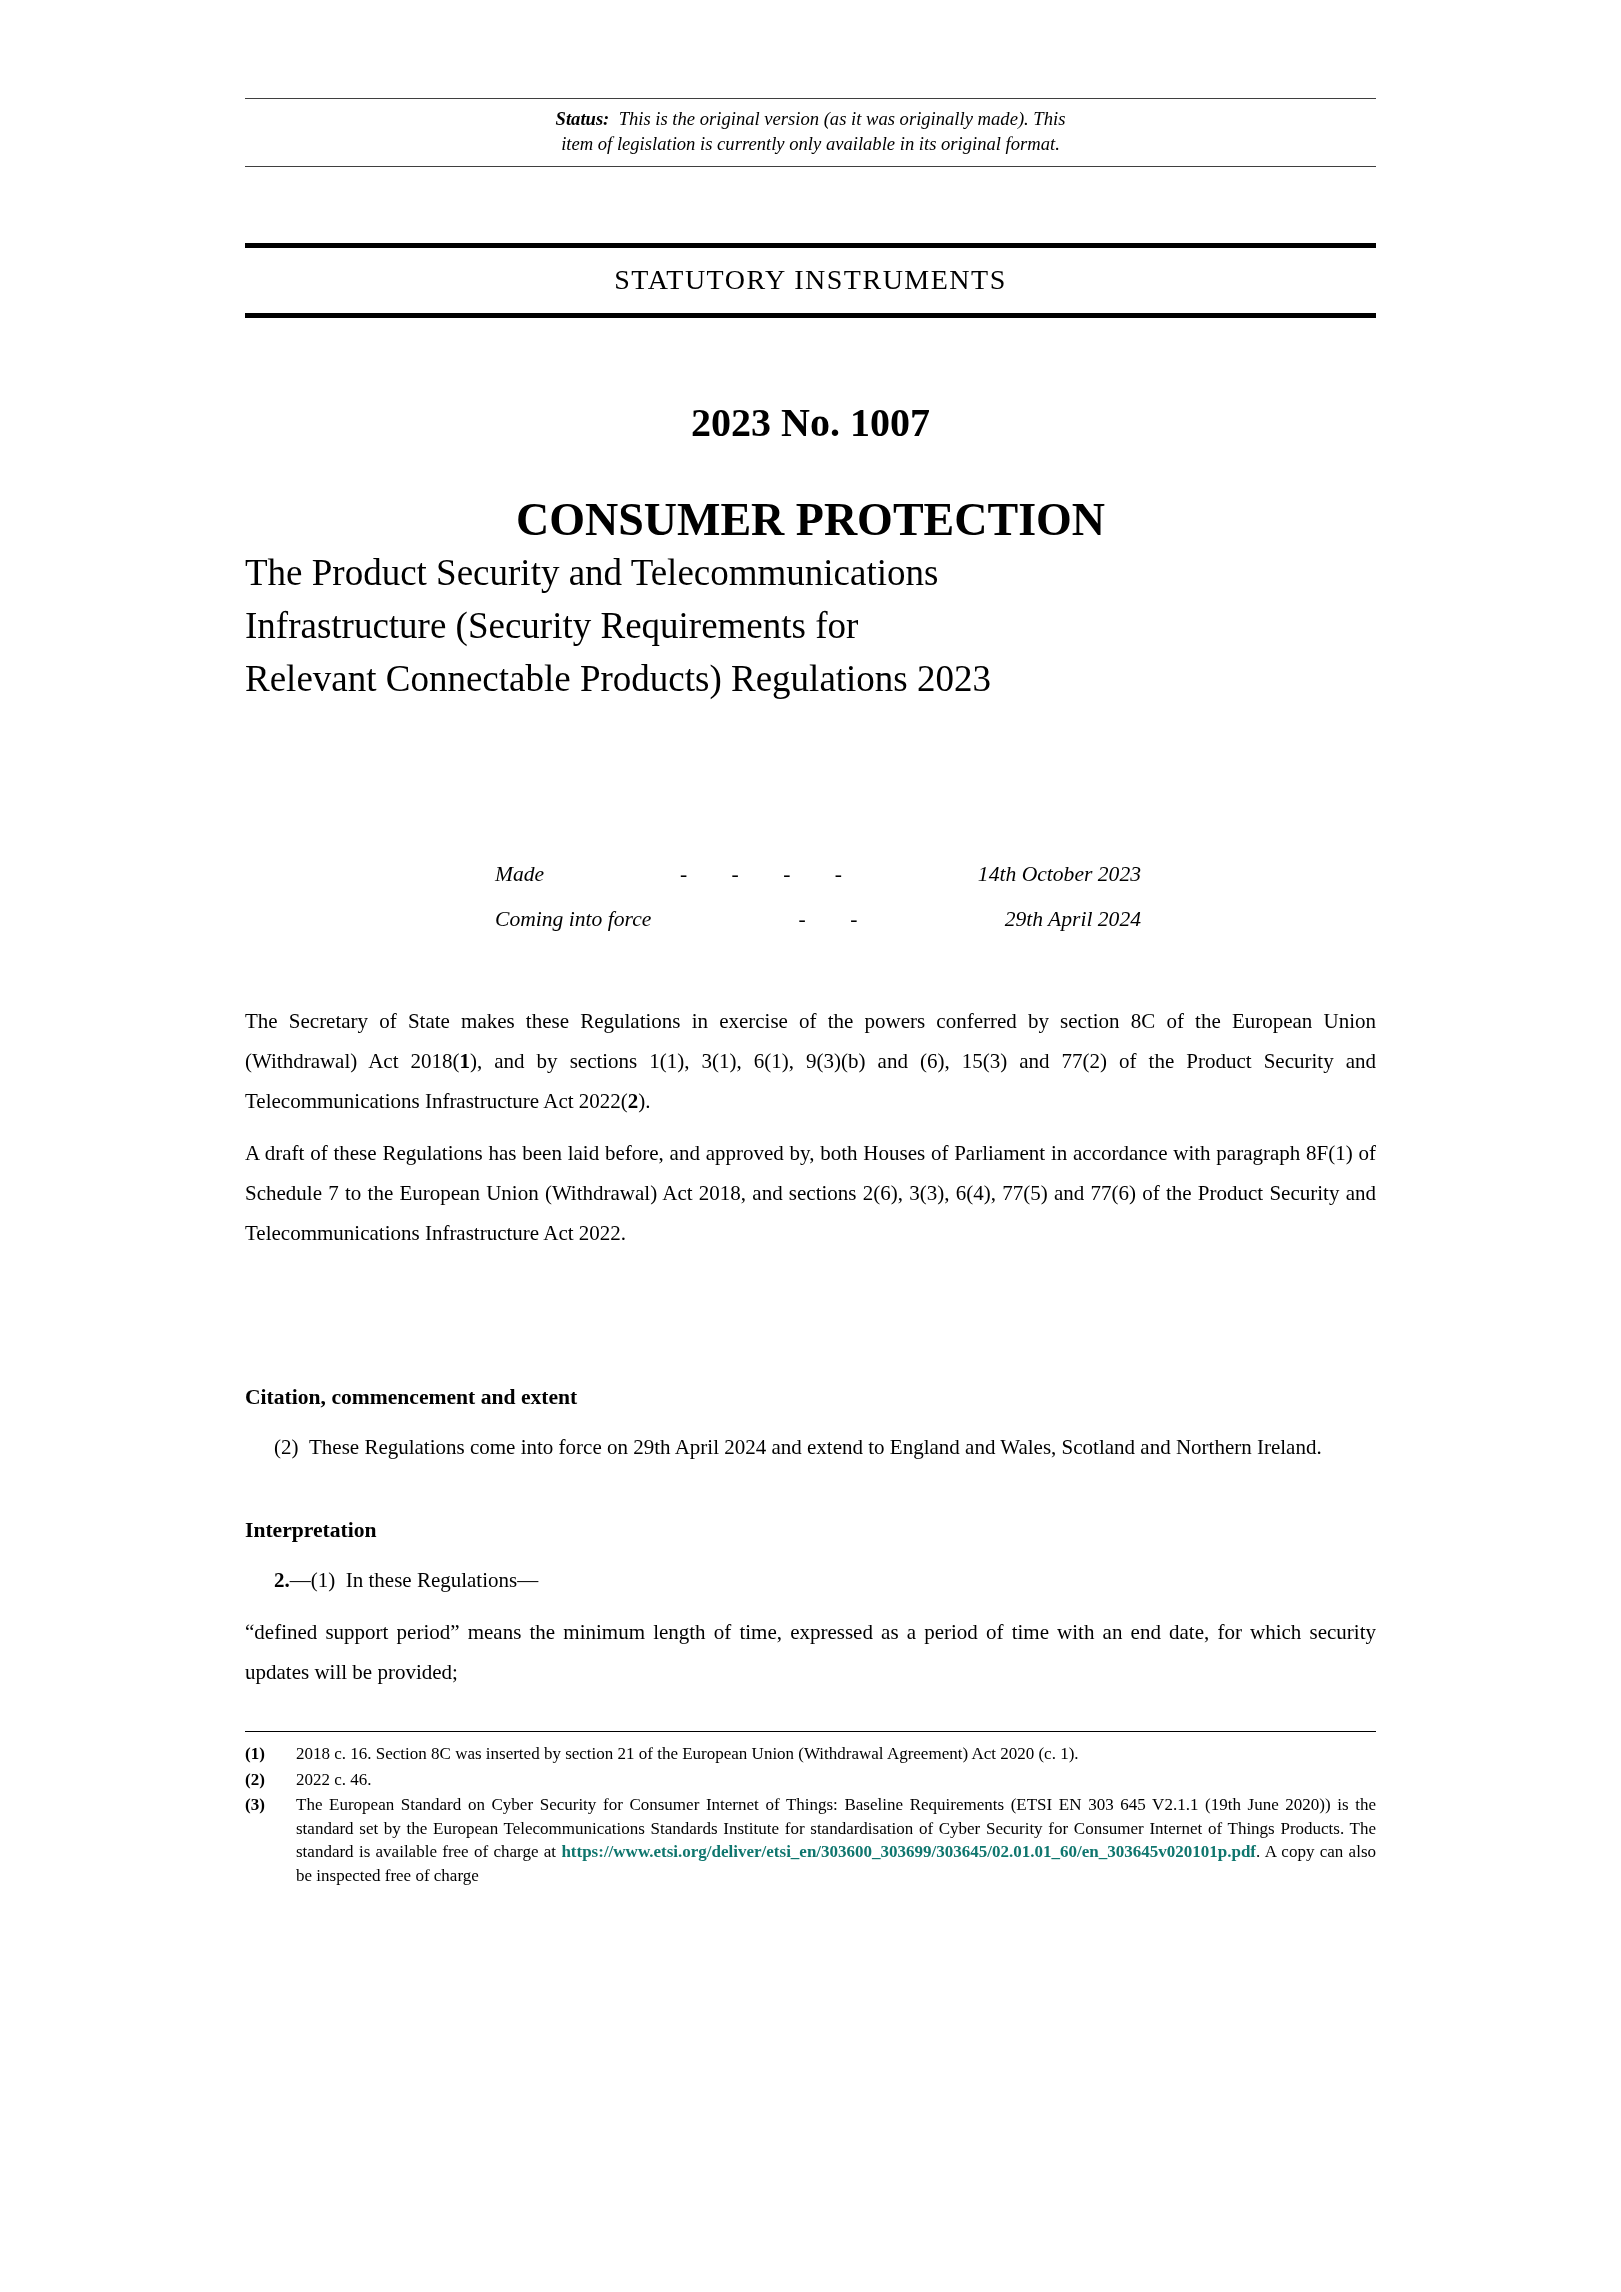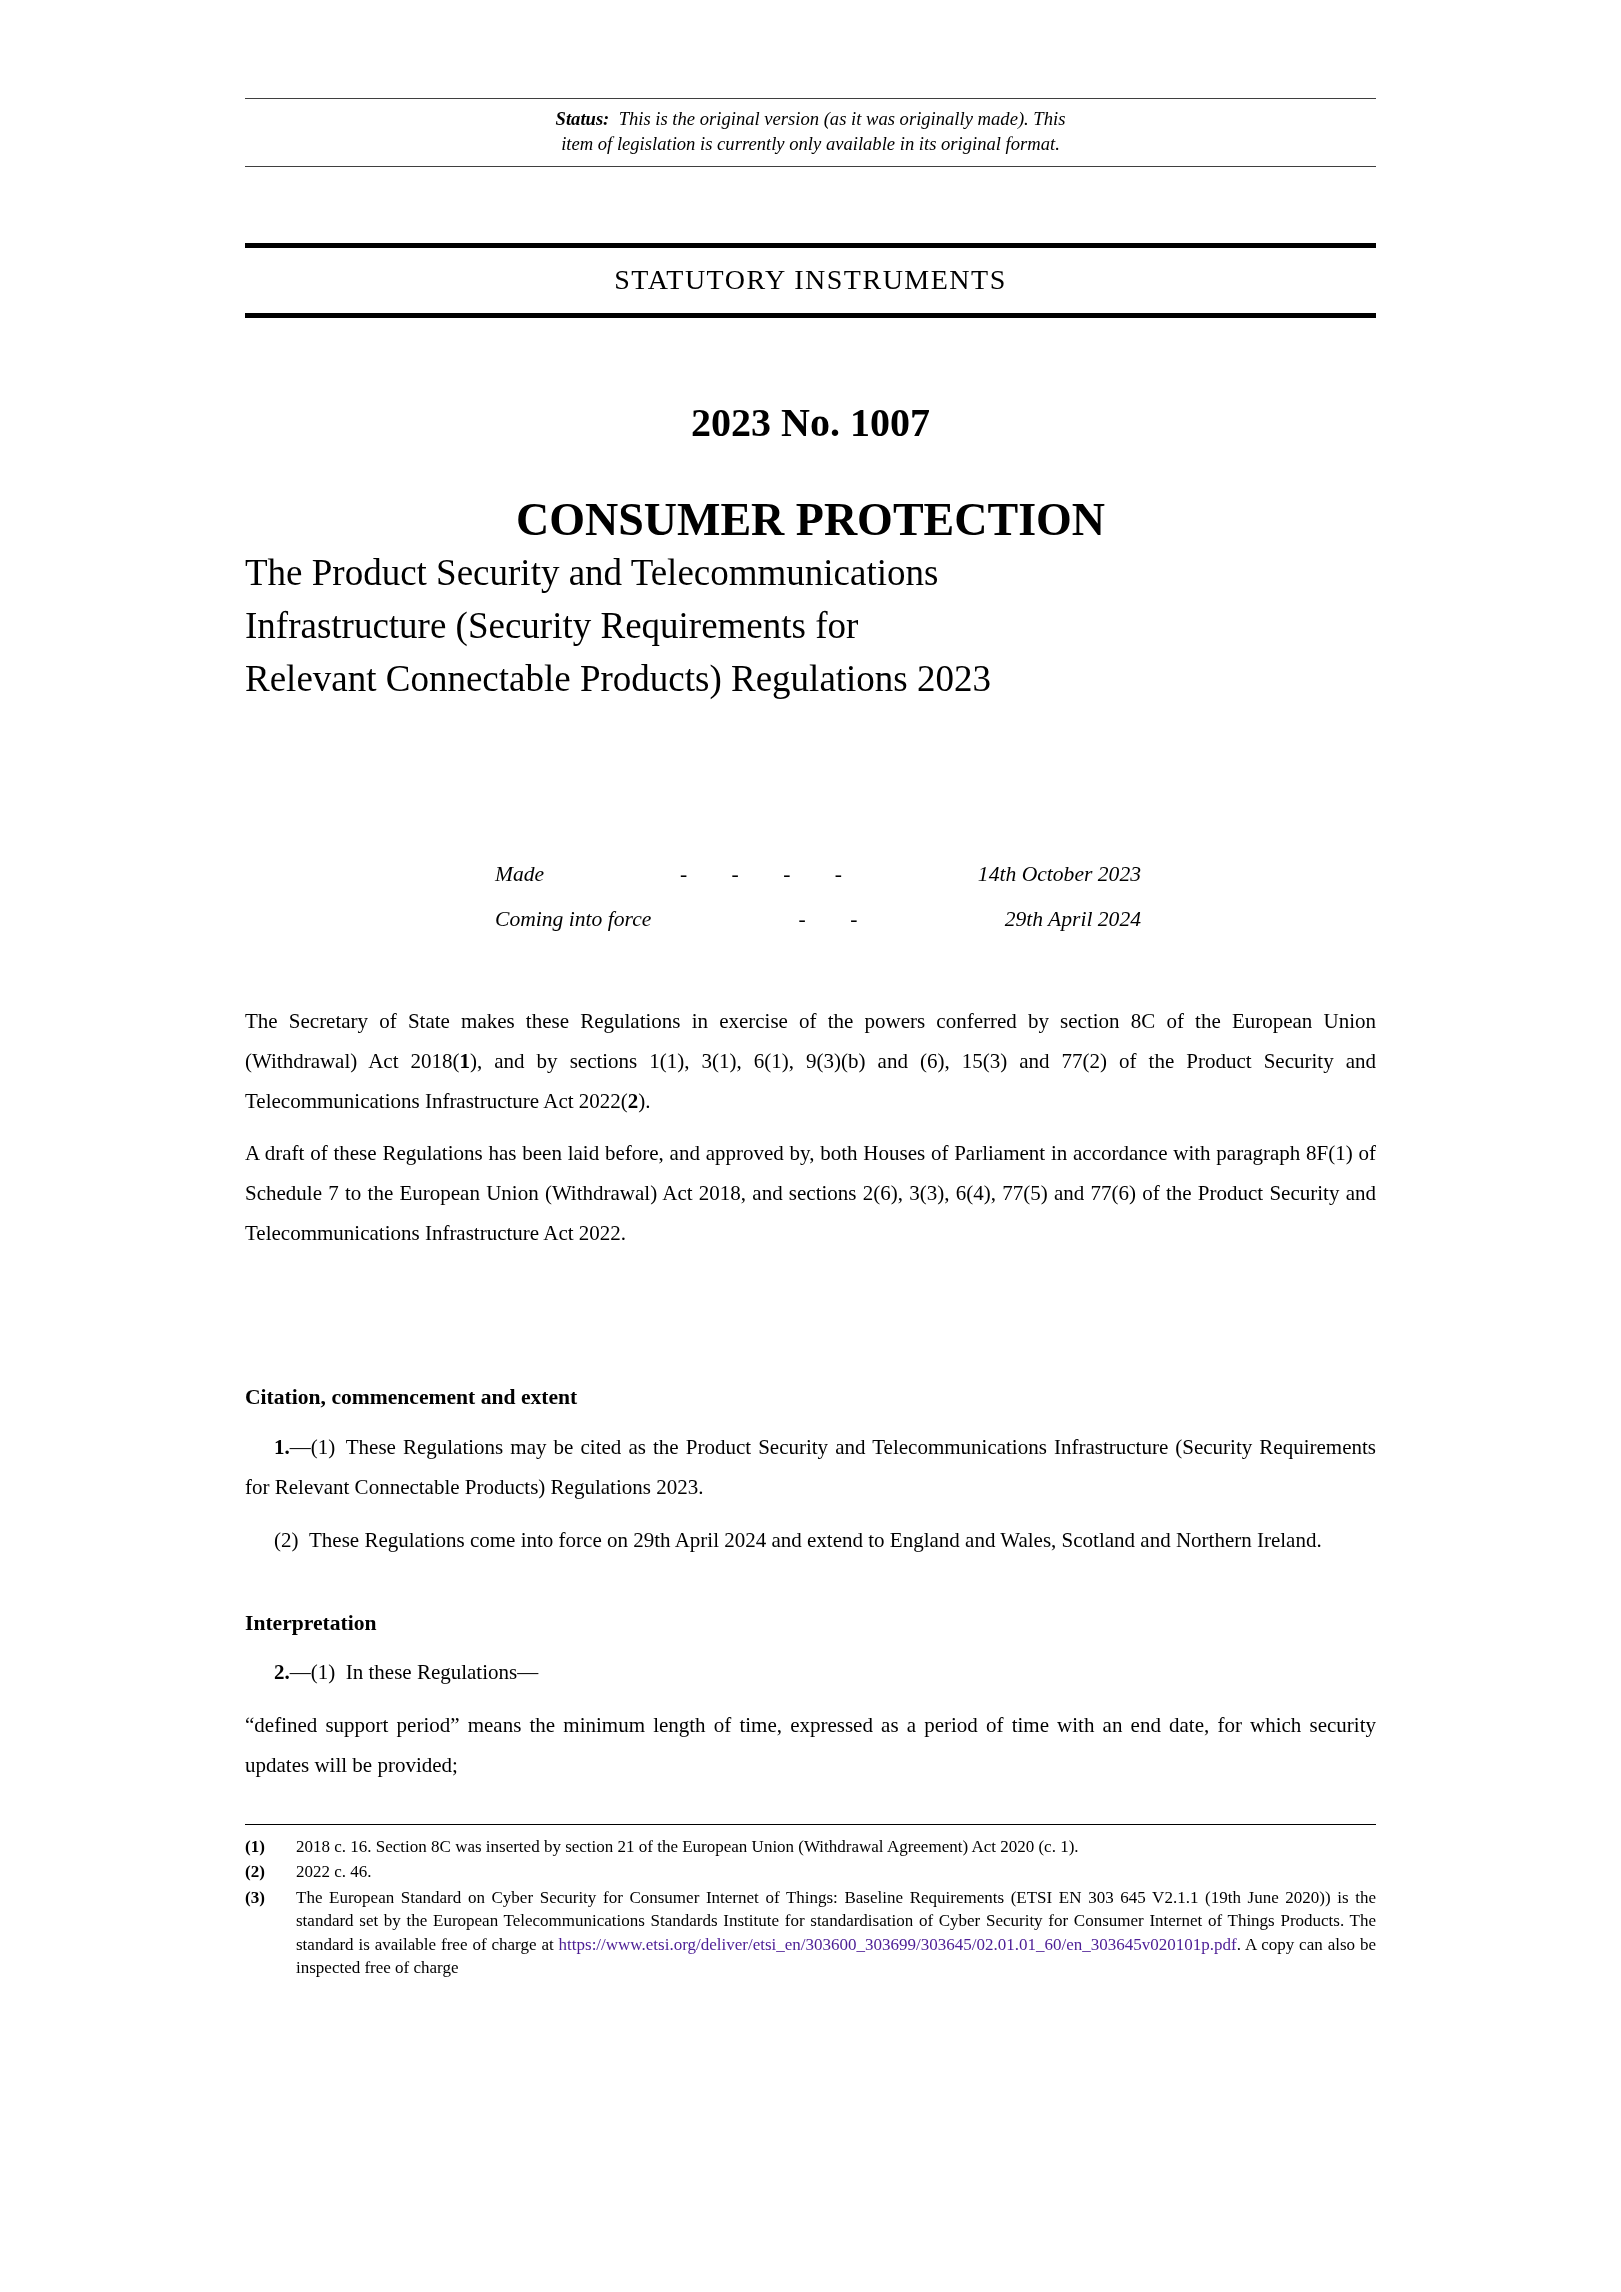--- a/index.html
+++ b/index.html
@@ -44,21 +44,21 @@
   .interpretation { margin-top: 51px; }
   .section-heading { font-size: 21.6px; font-weight: bold; margin: 0 0 16.7px 0; }
   .definition { margin-left: 61px; }
 
   .footnotes { margin-top: 39px; border-top: 1px solid #000; padding-top: 9.8px; }
   .fn { display: flex; font-size: 17px; line-height: 23.5px; margin-bottom: 2px; }
   .fn-marker { flex: 0 0 51px; font-weight: bold; }
   .fn-text { flex: 1 1 auto; text-align: justify; }
 
   a.lk { color: #000000; text-decoration: none; cursor: pointer; }
-  a.lk-url { color: #4c1d95; text-decoration: none; cursor: pointer; overflow-wrap: anywhere; }
+  a.lk-url { color: #0f766e; text-decoration: none; cursor: pointer; overflow-wrap: anywhere; font-weight: bold; }
 </style>
 </head>
 <body>
 
 <div class="content">
 
   <div class="status-box">
     <div><span class="status-label">Status:</span><span> This is the original version (as it was originally made). This</span></div>
     <div><span>item of legislation is currently only available in its original format.</span></div>
   </div>
@@ -90,21 +90,20 @@
     </div>
   </div>
 
   <div class="preamble">
     <p class="body"><span>The Secretary of State makes these Regulations in exercise of the powers conferred by section 8C of the European Union (Withdrawal) Act 2018(</span><span class="fnref">1</span><span>), and by sections 1(1), 3(1), 6(1), 9(3)(b) and (6), 15(3) and 77(2) of the Product Security and Telecommunications Infrastructure Act 2022(</span><span class="fnref">2</span><span>).</span></p>
     <p class="body">A draft of these Regulations has been laid before, and approved by, both Houses of Parliament in accordance with paragraph 8F(1) of Schedule 7 to the European Union (Withdrawal) Act 2018, and sections 2(6), 3(3), 6(4), 77(5) and 77(6) of the Product Security and Telecommunications Infrastructure Act 2022.</p>
   </div>
 
   <div class="citation">
     <h2 class="section-heading">Citation, commencement and extent</h2>
-    <p class="body indent"><span class="fnref">1.</span><span>—(1) These Regulations may be cited as the Product Security and Telecommunications Infrastructure (Security Requirements for Relevant Connectable Products) Regulations 2023.</span></p>
     <p class="body indent">(2) These Regulations come into force on 29th April 2024 and extend to England and Wales, Scotland and Northern Ireland.</p>
   </div>
 
   <div class="interpretation">
     <h2 class="section-heading">Interpretation</h2>
     <p class="body indent"><span class="fnref">2.</span><span>—(1) In these Regulations—</span></p>
     <p class="body definition">“defined support period” means the minimum length of time, expressed as a period of time with an end date, for which security updates will be provided;</p>
   </div>
 
   <div class="footnotes">

